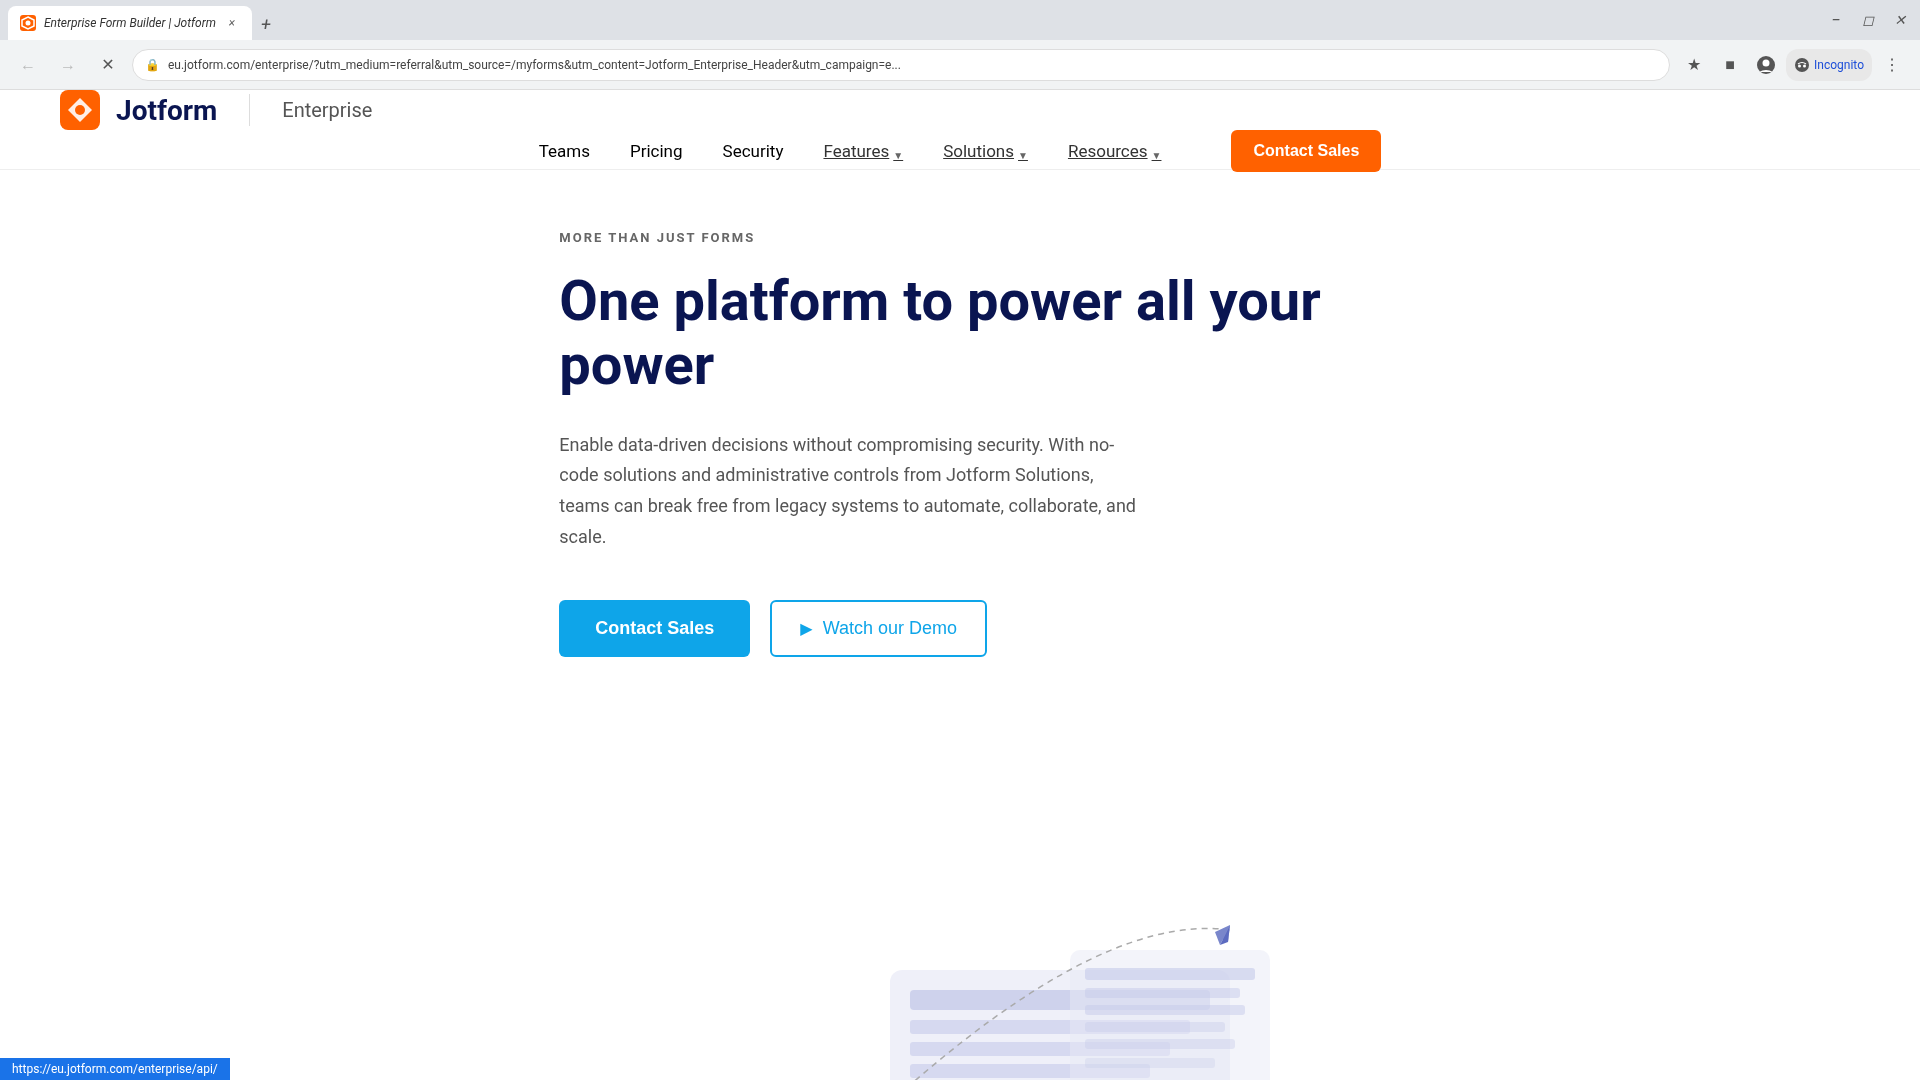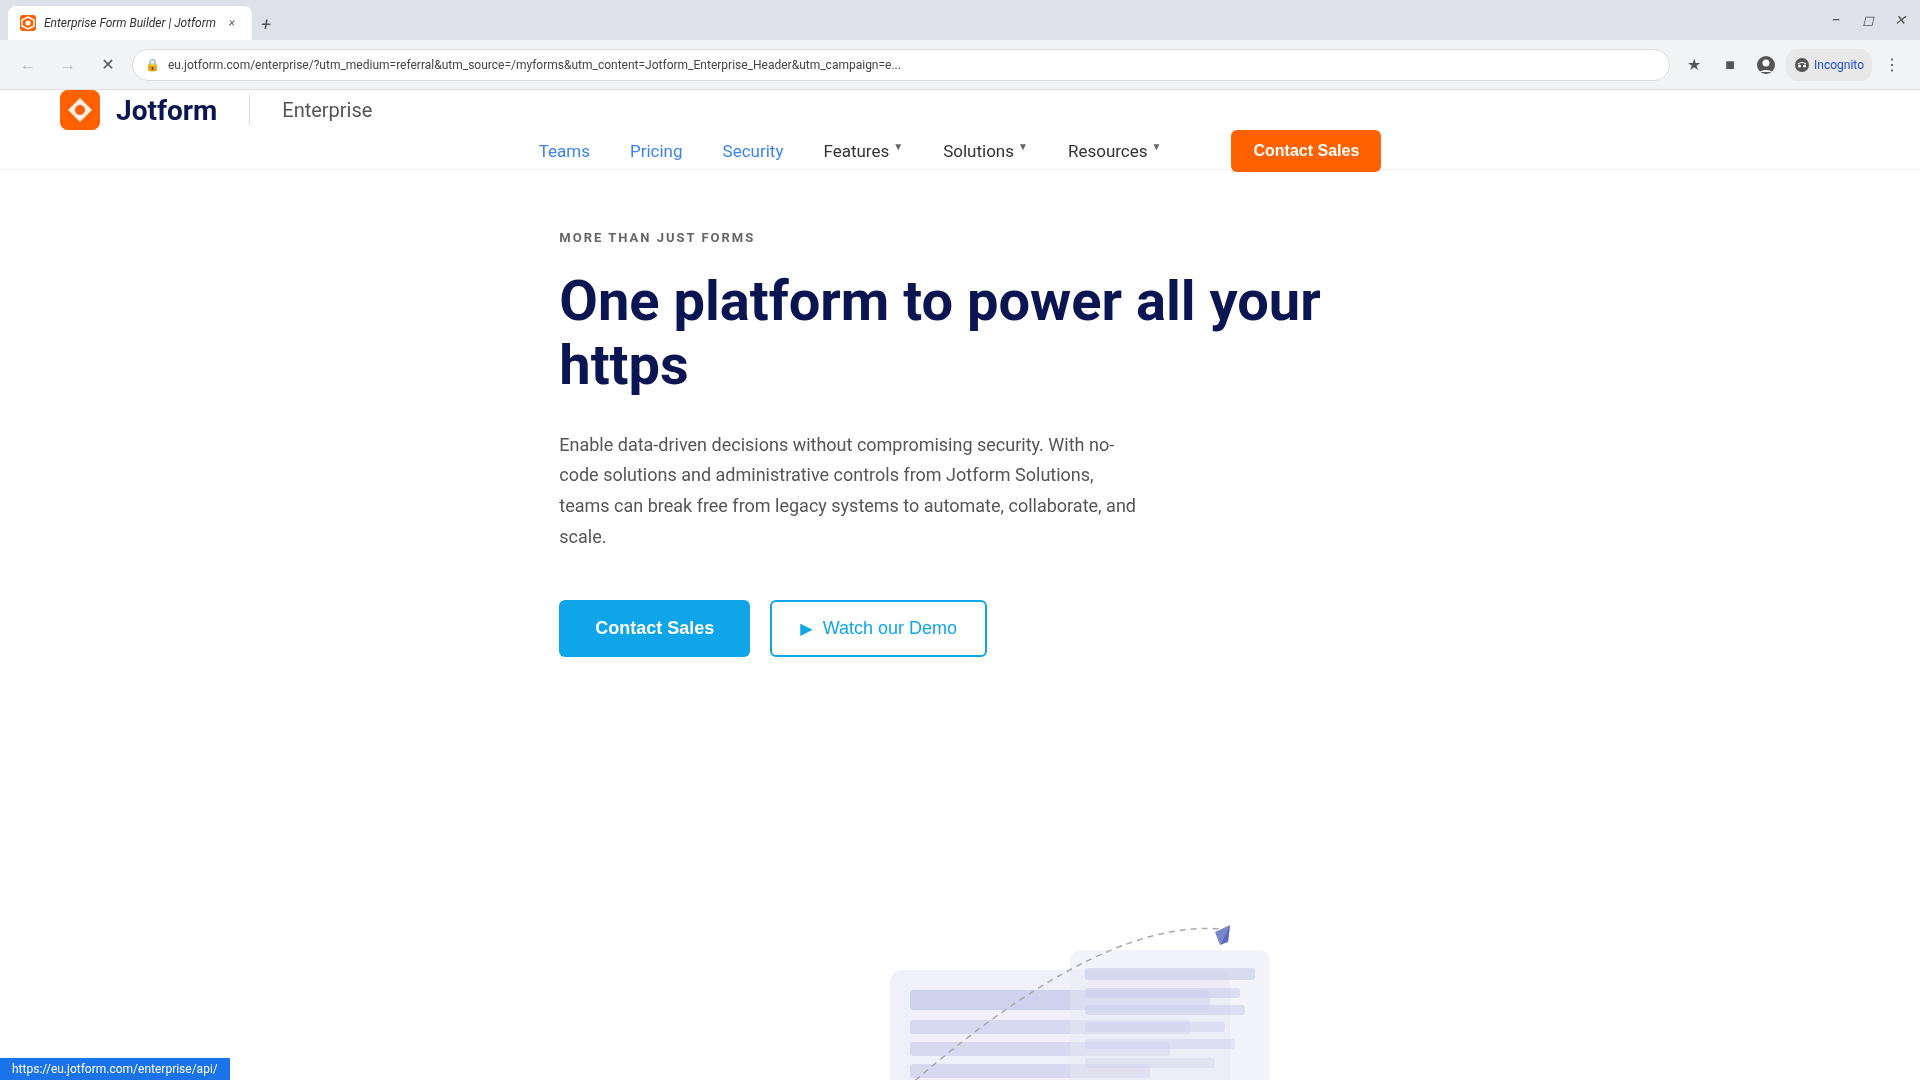--- a/index.html
+++ b/index.html
@@ -28,22 +28,22 @@
     .page-content { width: 1920px; background: #fff; }
 
     
     .site-nav { display: flex; align-items: center; padding: 0 60px; height: 80px; border-bottom: 1px solid #eee; flex-direction: column; }
     .logo-area { display: flex; align-items: center; gap: 16px; margin-right: auto; }
     .logo-icon { width: 40px; height: 40px; }
     .logo-text { font-size: 28px; font-weight: 700; color: #0a1551; }
     .logo-divider { width: 1px; height: 32px; background: #ddd; margin: 0 16px; }
     .enterprise-label { font-size: 20px; color: #555; font-weight: 400; }
     .nav-links { display: flex; align-items: center; gap: 40px; }
-    .nav-link { font-size: 17px; color: #3b82f6; text-decoration: none; cursor: pointer; font-weight: 400; }
-    .nav-link-dropdown { display: flex; align-items: flex-start; gap: 4px; font-size: 17px; color: #333; cursor: pointer; }
+    .nav-link { font-size: 17px; color: #000000; text-decoration: none; cursor: pointer; font-weight: 400; }
+    .nav-link-dropdown { display: flex; align-items: flex-end; gap: 4px; font-size: 17px; color: #333; cursor: pointer; text-decoration: underline; }
     .chevron { font-size: 10px; color: #666; }
     .contact-sales-btn { background: #ff6100; color: #fff; border: none; border-radius: 6px; padding: 12px 22px; font-size: 16px; font-weight: 600; cursor: pointer; margin-left: 30px; }
 
     
     .hero { display: flex; align-items: center; padding: 60px 60px 40px 60px; min-height: 900px; position: relative; overflow: hidden; flex-direction: column; }
     .hero-left { flex: 0 0 600px; padding-right: 40px; }
     .hero-eyebrow { font-size: 13px; font-weight: 700; color: #666; letter-spacing: 2px; text-transform: uppercase; margin-bottom: 24px; }
     .hero-title { font-size: 56px; font-weight: 700; color: #0a1551; line-height: 1.15; margin-bottom: 32px; }
     .hero-desc { font-size: 18px; color: #555; line-height: 1.7; margin-bottom: 48px; max-width: 580px; }
     .hero-buttons { display: flex; gap: 20px; align-items: center; }
@@ -152,21 +152,21 @@
       </div>
       <button class="contact-sales-btn">Contact Sales</button>
     </div>
   </nav>
 
   <section class="hero">
     <div class="hero-left">
       <p class="hero-eyebrow">MORE THAN JUST FORMS</p>
       <h1 class="hero-title">
         <span>One platform to power all your</span><br>
-        <span>https</span>
+        <span>power</span>
       </h1>
       <p class="hero-desc">Enable data-driven decisions without compromising security. With no-code solutions and administrative controls from Jotform Solutions, teams can break free from legacy systems to automate, collaborate, and scale.</p>
       <div class="hero-buttons">
         <button class="btn-primary">Contact Sales</button>
         <button class="btn-outline">
           <span class="play-icon">▶</span>
           <span>Watch our Demo</span>
         </button>
       </div>
     </div>

